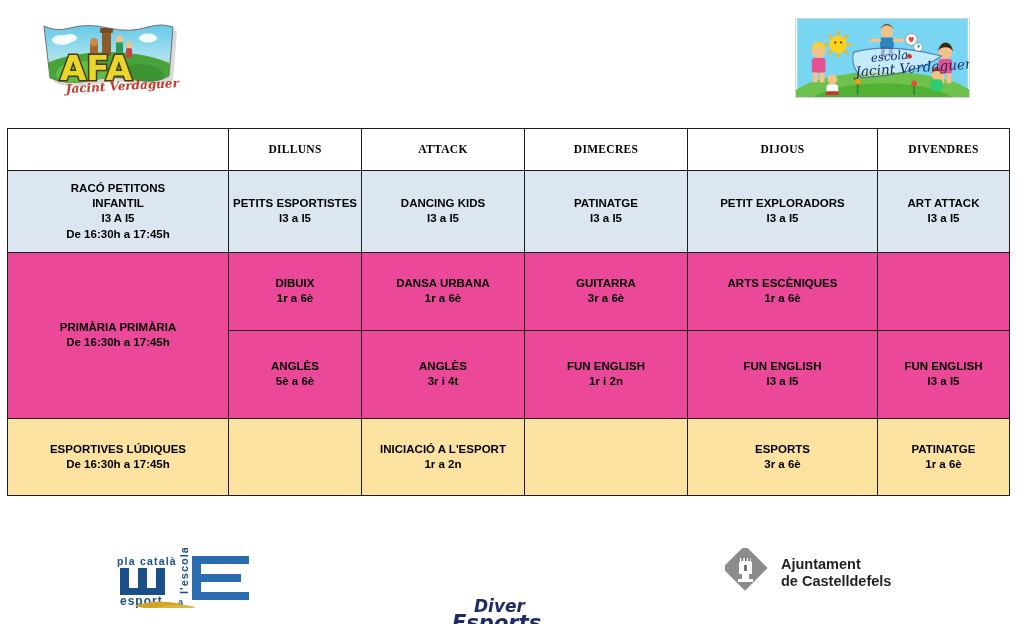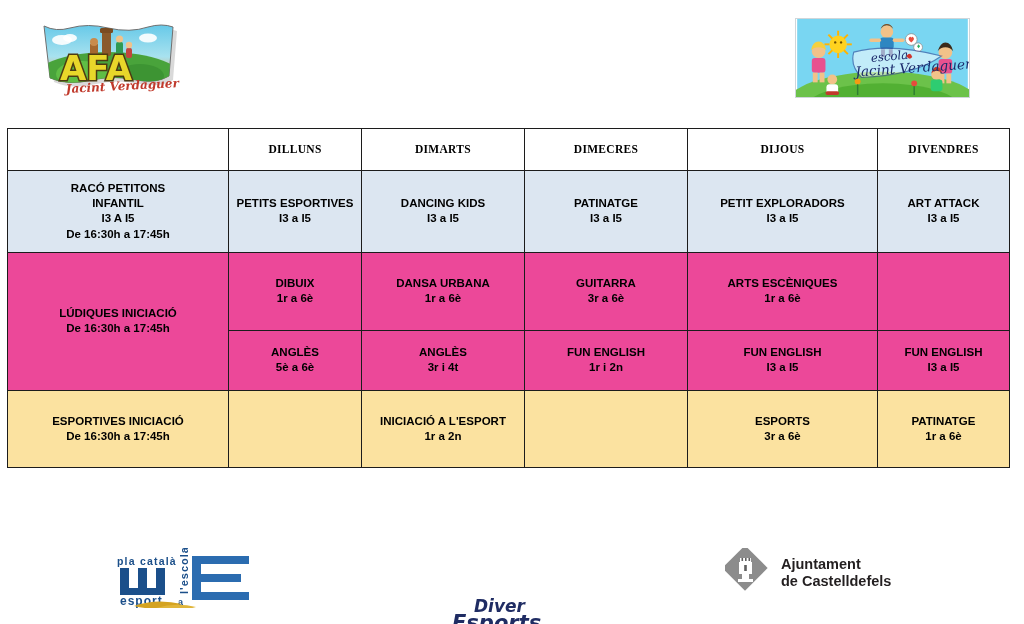--- a/index.html
+++ b/index.html
@@ -265,37 +265,37 @@
       <col style="width:133px">
       <col style="width:163px">
       <col style="width:163px">
       <col style="width:190px">
       <col style="width:132px">
     </colgroup>
     <thead>
       <tr>
         <td class="corner-blank"></td>
         <th class="dayhead">DILLUNS</th>
-        <th class="dayhead">DIMARTS</th>
+        <th class="dayhead">ATTACK</th>
         <th class="dayhead">DIMECRES</th>
         <th class="dayhead">DIJOUS</th>
         <th class="dayhead">DIVENDRES</th>
       </tr>
     </thead>
     <tbody>
 
       <tr style="height:80px">
         <td class="rowlabel c-blue">
           <span class="cell-line">RACÓ PETITONS</span>
           <span class="cell-line">INFANTIL</span>
           <span class="cell-line">I3 A I5</span>
           <span class="cell-line">De 16:30h a 17:45h</span>
         </td>
         <td class="c-blue">
-          <span class="cell-name">PETITS ESPORTIVES</span>
+          <span class="cell-name">PETITS ESPORTISTES</span>
           <span class="cell-grade">I3 a I5</span>
         </td>
         <td class="c-blue">
           <span class="cell-name">DANCING KIDS</span>
           <span class="cell-grade">I3 a I5</span>
         </td>
         <td class="c-blue">
           <span class="cell-name">PATINATGE</span>
           <span class="cell-grade">I3 a I5</span>
         </td>
@@ -304,21 +304,21 @@
           <span class="cell-grade">I3 a I5</span>
         </td>
         <td class="c-blue">
           <span class="cell-name">ART ATTACK</span>
           <span class="cell-grade">I3 a I5</span>
         </td>
       </tr>
 
       <tr style="height:78px">
         <td class="rowlabel c-green" rowspan="2">
-          <span class="cell-line">LÚDIQUES INICIACIÓ</span>
+          <span class="cell-line">PRIMÀRIA PRIMÀRIA</span>
           <span class="cell-line">De 16:30h a 17:45h</span>
         </td>
         <td class="c-green">
           <span class="cell-name">DIBUIX</span>
           <span class="cell-grade">1r a 6è</span>
         </td>
         <td class="c-green">
           <span class="cell-name">DANSA URBANA</span>
           <span class="cell-grade">1r a 6è</span>
         </td>
@@ -329,21 +329,21 @@
         <td class="c-green">
           <span class="cell-name">ARTS ESCÈNIQUES</span>
           <span class="cell-grade">1r a 6è</span>
         </td>
         <td class="c-green">
           <span class="cell-name"></span>
           <span class="cell-grade"></span>
         </td>
       </tr>
 
-      <tr style="height:60px">
+      <tr style="height:88px">
         <td class="c-green">
           <span class="cell-name">ANGLÈS</span>
           <span class="cell-grade">5è a 6è</span>
         </td>
         <td class="c-green">
           <span class="cell-name">ANGLÈS</span>
           <span class="cell-grade">3r i 4t</span>
         </td>
         <td class="c-green">
           <span class="cell-name">FUN ENGLISH</span>
@@ -354,21 +354,21 @@
           <span class="cell-grade">I3 a I5</span>
         </td>
         <td class="c-green">
           <span class="cell-name">FUN ENGLISH</span>
           <span class="cell-grade">I3 a I5</span>
         </td>
       </tr>
 
       <tr style="height:77px">
         <td class="rowlabel c-orange">
-          <span class="cell-line">ESPORTIVES INICIACIÓ</span>
+          <span class="cell-line">ESPORTIVES LÚDIQUES</span>
           <span class="cell-line">De 16:30h a 17:45h</span>
         </td>
         <td class="c-orange">
           <span class="cell-name"></span>
           <span class="cell-grade"></span>
         </td>
         <td class="c-orange">
           <span class="cell-name">INICIACIÓ A L'ESPORT</span>
           <span class="cell-grade">1r a 2n</span>
         </td>

